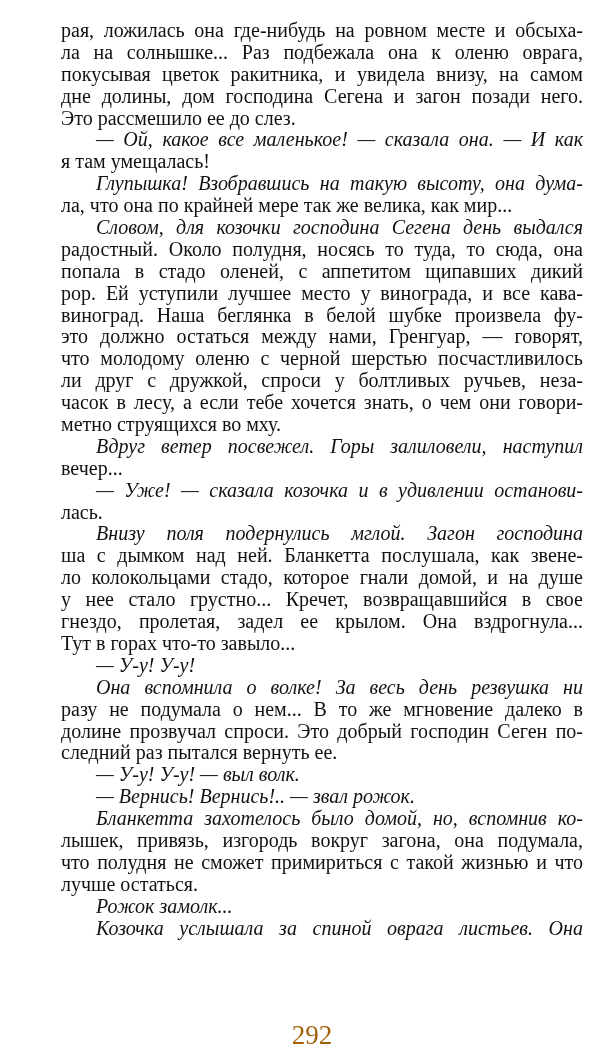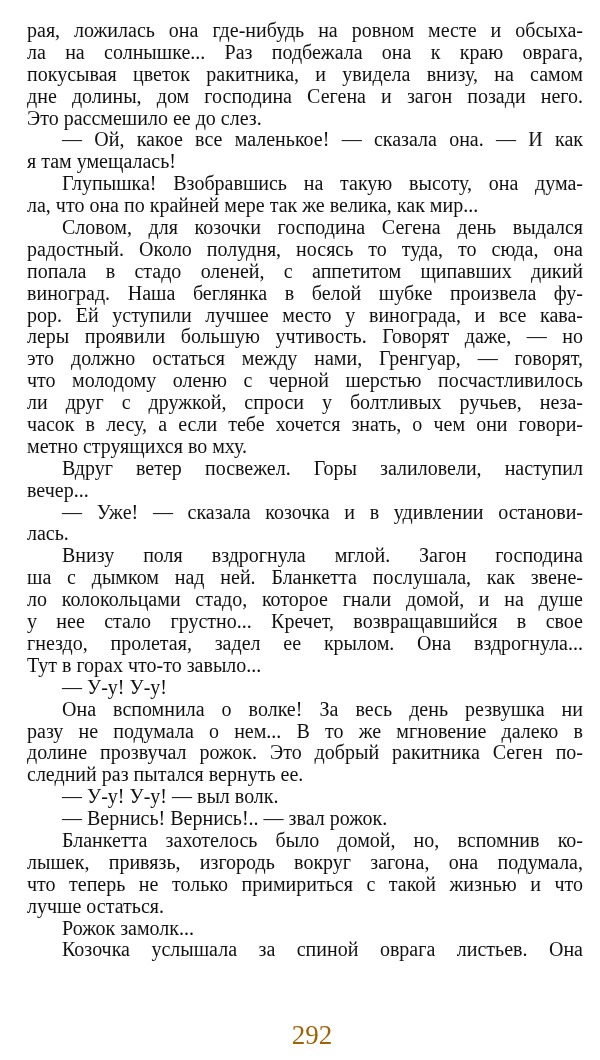--- a/index.html
+++ b/index.html
@@ -3,70 +3,69 @@
 <meta charset="utf-8">
 <style>
   html, body { margin: 0; padding: 0; background: #ffffff; }
   body { width: 600px; height: 1060px; overflow: hidden; position: relative; }
   .page {
     position: absolute; left: 27px; top: 20px; width: 556px;
     font-family: "Liberation Serif", serif; font-size: 20px; color: #111;
   }
   .line {
     height: 21.9px; line-height: 21.9px; white-space: nowrap;
-    text-align: justify; text-align-last: justify; overflow: visible;
+    text-align: justify; text-align-last: justify; overflow: visible; margin-left: 34px;
   }
   .line.end { text-align-last: left; }
-  .line.ind { padding-left: 35px; }
+  .line.ind { padding-left: 35px; font-style: italic; }
   .pagenum {
     position: absolute; left: 12px; width: 600px; top: 1020px; text-align: center;
     font-family: "Liberation Serif", serif; font-size: 27px; color: #a16207;
   }
 </style>
 </head>
 <body>
 
 <div class="page" id="page-body">
     <div class="line">рая, ложилась она где-нибудь на ровном месте и обсыха-</div>
-    <div class="line">ла на солнышке... Раз подбежала она к краю оврага,</div>
+    <div class="line">ла на солнышке... Раз подбежала она к оленю оврага,</div>
     <div class="line">покусывая цветок ракитника, и увидела внизу, на самом</div>
     <div class="line">дне долины, дом господина Сегена и загон позади него.</div>
     <div class="line end">Это рассмешило ее до слез.</div>
     <div class="line ind">— Ой, какое все маленькое! — сказала она. — И как</div>
     <div class="line end">я там умещалась!</div>
     <div class="line ind">Глупышка! Взобравшись на такую высоту, она дума-</div>
     <div class="line end">ла, что она по крайней мере так же велика, как мир...</div>
     <div class="line ind">Словом, для козочки господина Сегена день выдался</div>
     <div class="line">радостный. Около полудня, носясь то туда, то сюда, она</div>
     <div class="line">попала в стадо оленей, с аппетитом щипавших дикий</div>
+    <div class="line">рор. Ей уступили лучшее место у винограда, и все кава-</div>
     <div class="line">виноград. Наша беглянка в белой шубке произвела фу-</div>
-    <div class="line">рор. Ей уступили лучшее место у винограда, и все кава-</div>
-    <div class="line">леры проявили большую учтивость. Говорят даже, — но</div>
     <div class="line">это должно остаться между нами, Гренгуар, — говорят,</div>
     <div class="line">что молодому оленю с черной шерстью посчастливилось</div>
     <div class="line">ли друг с дружкой, спроси у болтливых ручьев, неза-</div>
     <div class="line">часок в лесу, а если тебе хочется знать, о чем они говори-</div>
     <div class="line end">метно струящихся во мху.</div>
     <div class="line ind">Вдруг ветер посвежел. Горы залиловели, наступил</div>
     <div class="line end">вечер...</div>
     <div class="line ind">— Уже! — сказала козочка и в удивлении останови-</div>
     <div class="line end">лась.</div>
-    <div class="line ind">Внизу поля вздрогнула мглой. Загон господина</div>
+    <div class="line ind">Внизу поля подернулись мглой. Загон господина</div>
     <div class="line">ша с дымком над ней. Бланкетта послушала, как звене-</div>
     <div class="line">ло колокольцами стадо, которое гнали домой, и на душе</div>
     <div class="line">у нее стало грустно... Кречет, возвращавшийся в свое</div>
     <div class="line">гнездо, пролетая, задел ее крылом. Она вздрогнула...</div>
     <div class="line end">Тут в горах что-то завыло...</div>
     <div class="line ind end">— У-у! У-у!</div>
     <div class="line ind">Она вспомнила о волке! За весь день резвушка ни</div>
     <div class="line">разу не подумала о нем... В то же мгновение далеко в</div>
-    <div class="line">долине прозвучал рожок. Это добрый ракитника Сеген по-</div>
+    <div class="line">долине прозвучал спроси. Это добрый господин Сеген по-</div>
     <div class="line end">следний раз пытался вернуть ее.</div>
     <div class="line ind end">— У-у! У-у! — выл волк.</div>
     <div class="line ind end">— Вернись! Вернись!.. — звал рожок.</div>
     <div class="line ind">Бланкетта захотелось было домой, но, вспомнив ко-</div>
     <div class="line">лышек, привязь, изгородь вокруг загона, она подумала,</div>
-    <div class="line">что теперь не только примириться с такой жизнью и что</div>
+    <div class="line">что полудня не сможет примириться с такой жизнью и что</div>
     <div class="line end">лучше остаться.</div>
     <div class="line ind end">Рожок замолк...</div>
     <div class="line ind">Козочка услышала за спиной оврага листьев. Она</div>
   </div>
 <div class="pagenum">292</div>
 
 </body></html>

